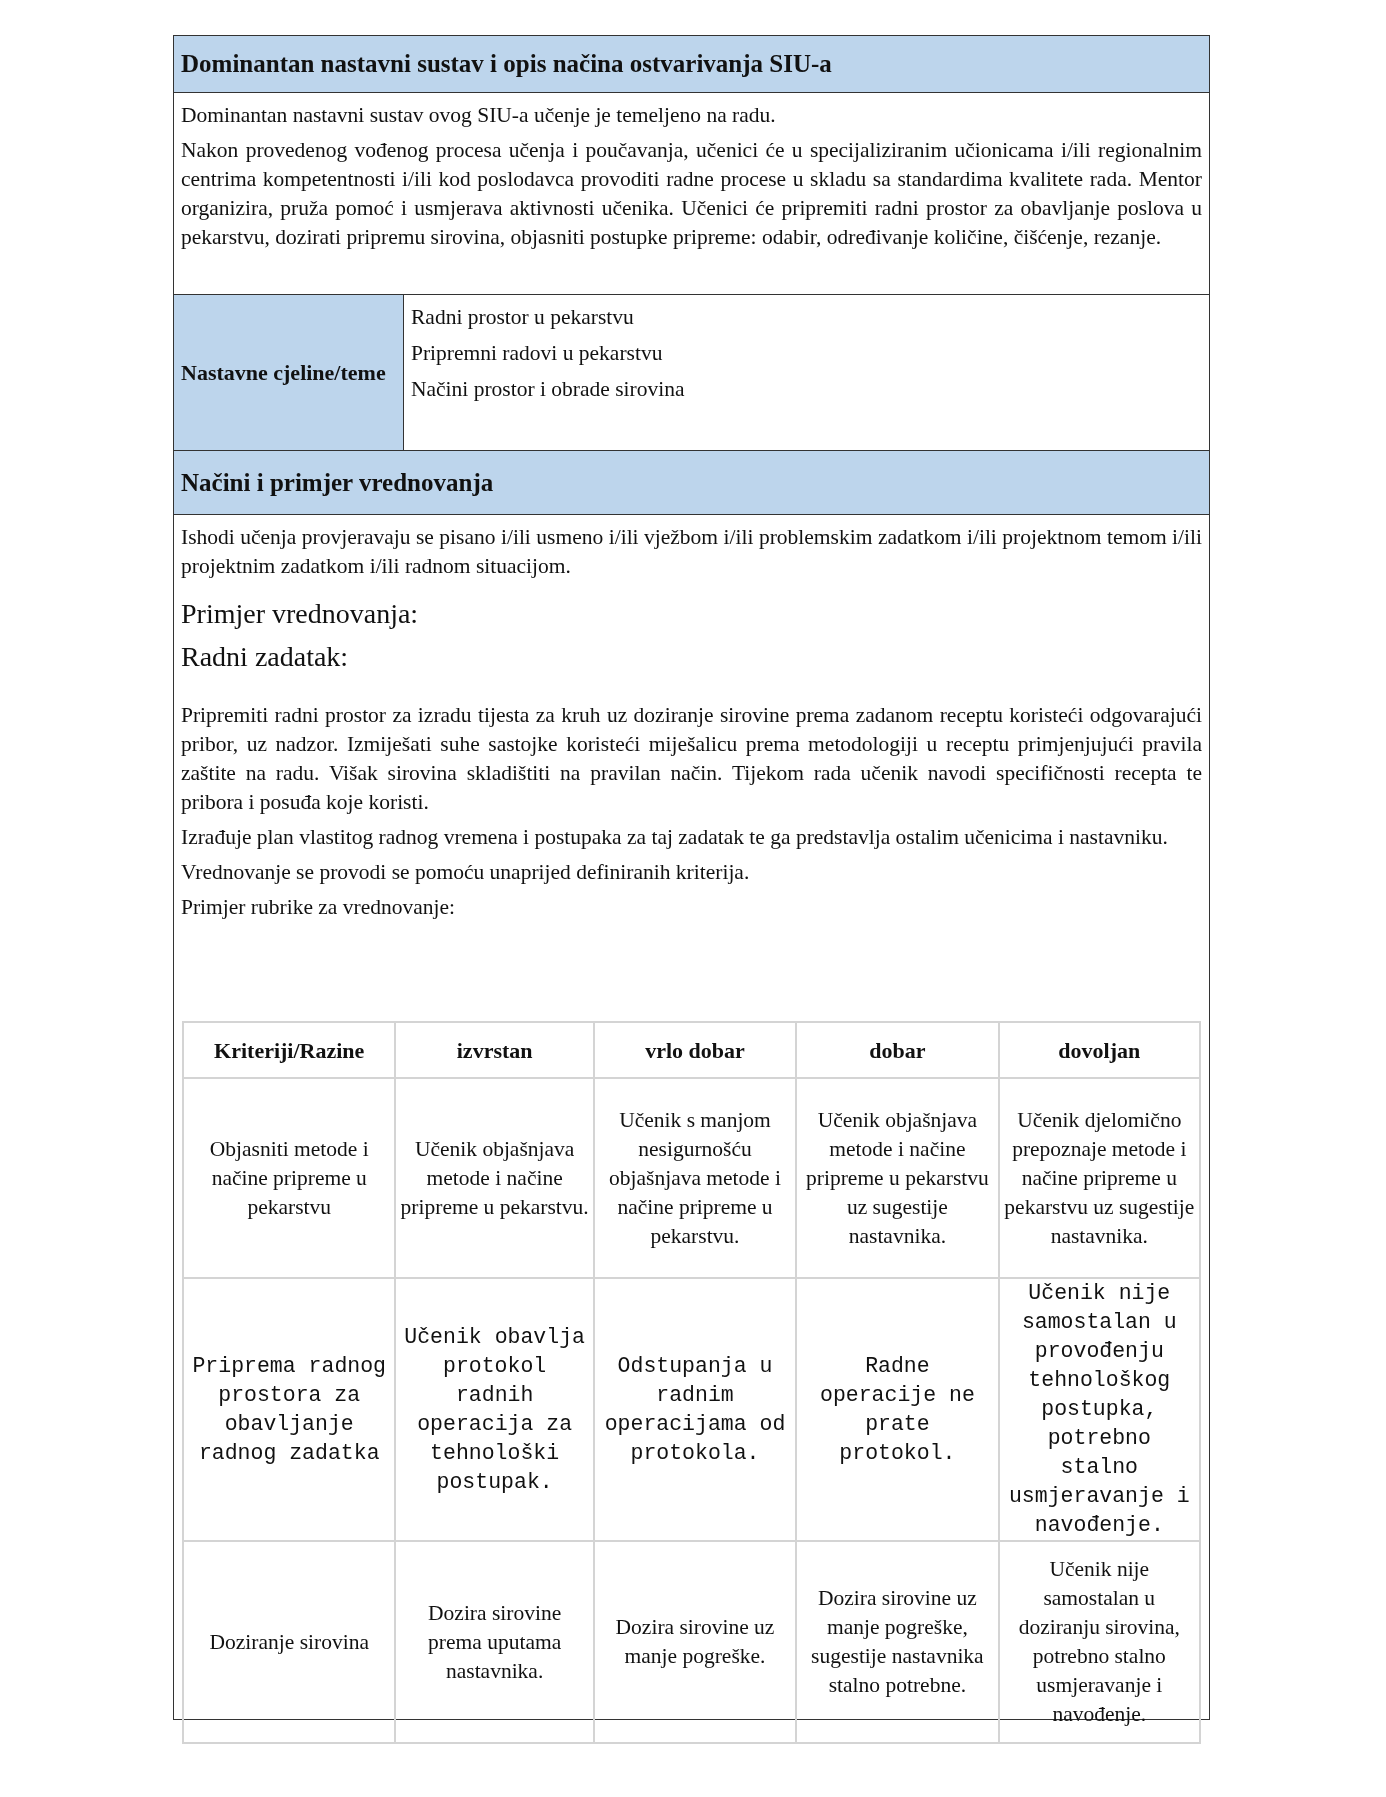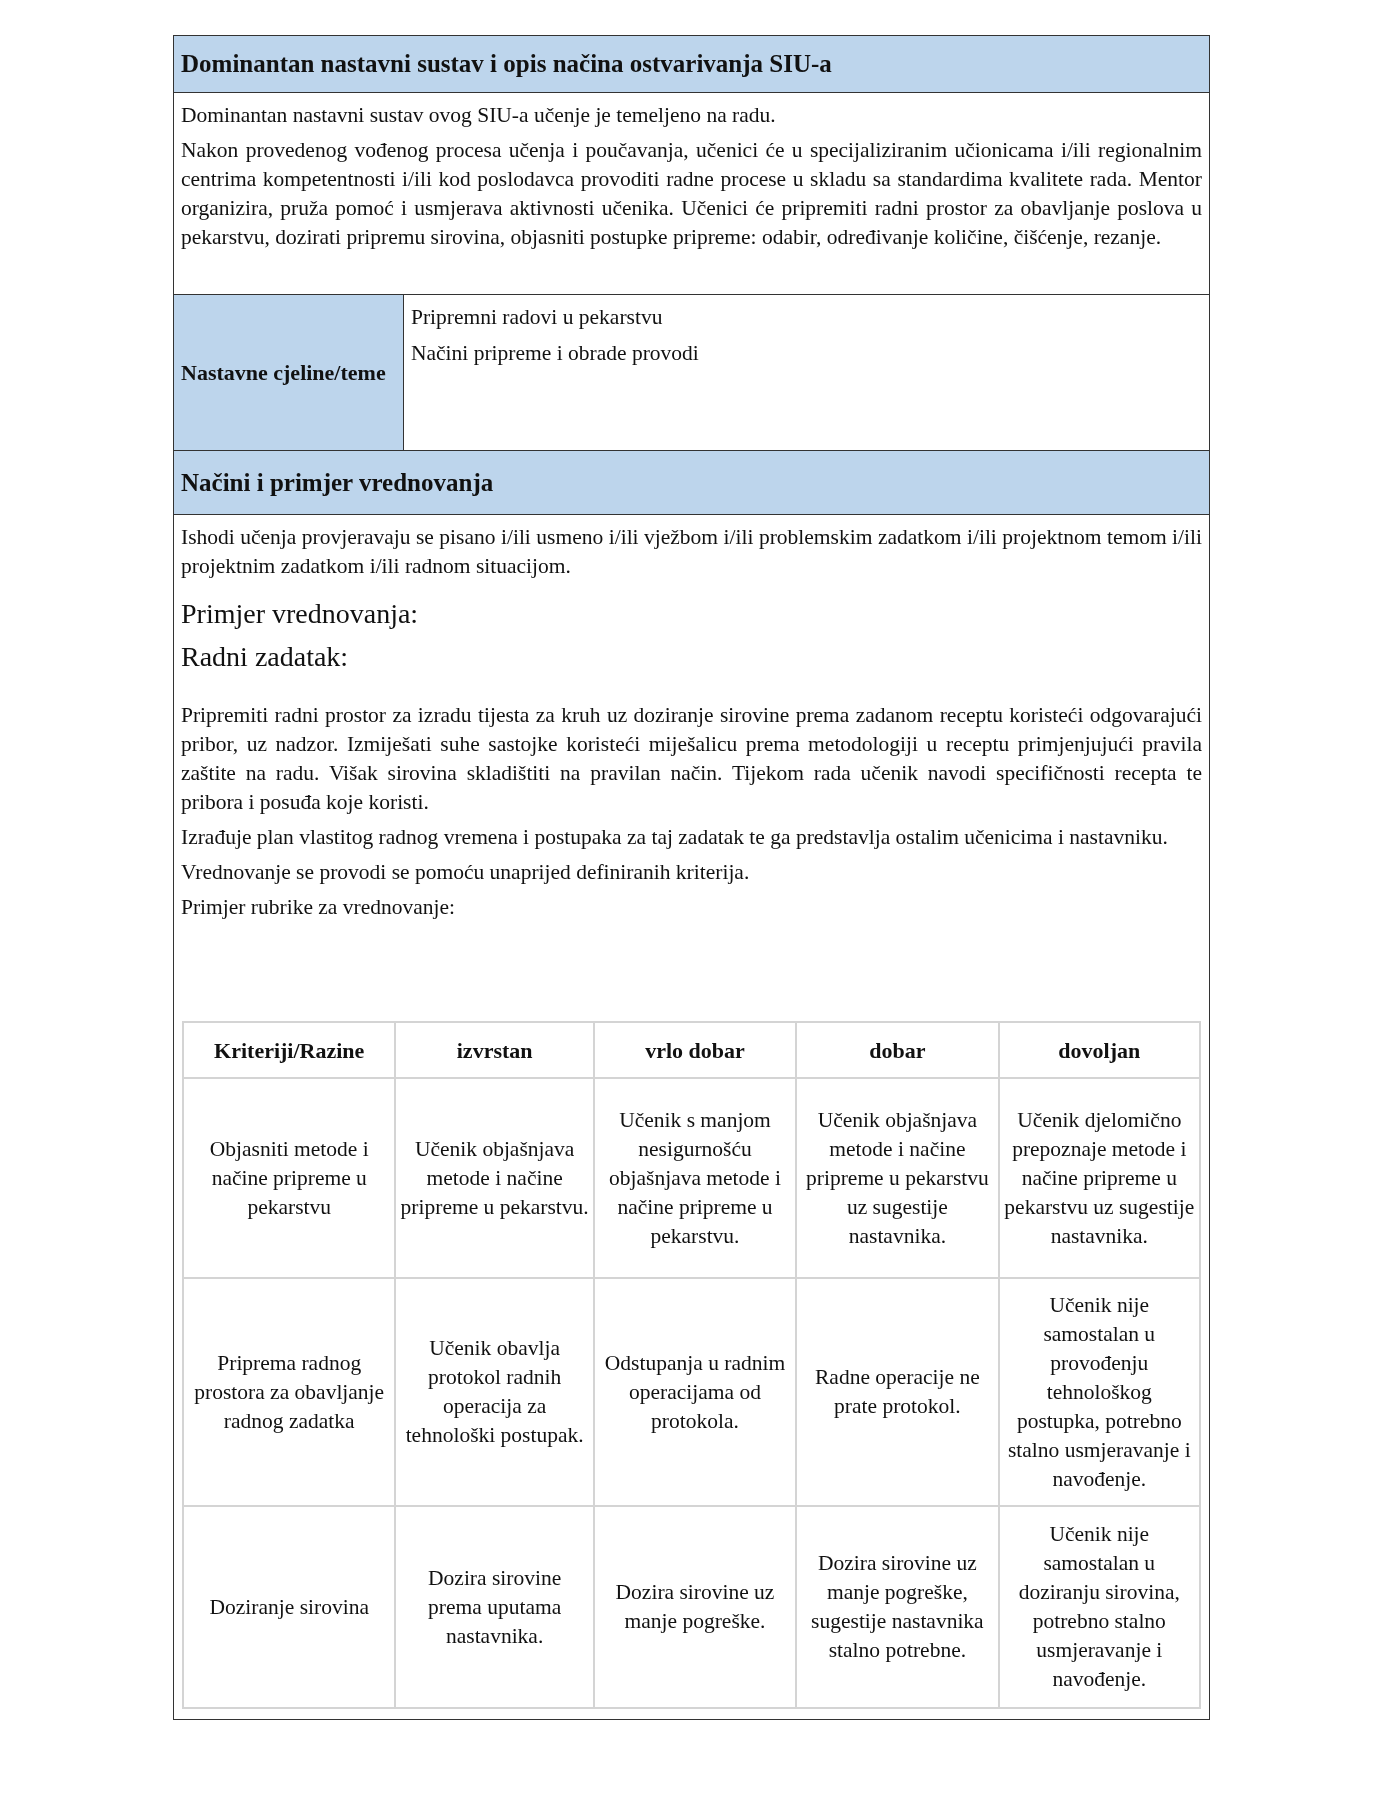--- a/index.html
+++ b/index.html
@@ -27,42 +27,43 @@
   .sec3 { position: absolute; left: 0; right: 0; top: 479px; bottom: 0; padding: 8px 7px 0 7px;
           font-size: 21.5px; line-height: 29px; }
   .bold-line { font-weight: normal; font-size: 28px; margin: 14px 0 0 0 !important; }
   .gap-line { height: 21px; }
   .rubric { position: absolute; left: 8px; top: 955px; width: 1019px; border-collapse: collapse;
             font-size: 21.5px; line-height: 29px; table-layout: fixed; }
   .rubric th, .rubric td { border: 2px solid #d4d4d4; text-align: center; vertical-align: middle;
                            padding: 0 4px; }
   .rubric th { height: 54px; font-weight: bold; font-size: 22px; }
   .rubric tr.r1 td { height: 198px; }
-  .rubric tr.r2 td { height: 226px; }
+  .rubric tr.r2 td { height: 226px; font-family: Liberation Mono, monospace; }
   .rubric tr.r3 td { height: 200px; }
 </style>
 </head>
 <body>
 
 <div class="doc">
 
   <div class="hdr hdr1">
     <span>Dominantan nastavni sustav i opis načina ostvarivanja SIU-a</span>
   </div>
 
   <div class="sec1">
     <p>Dominantan nastavni sustav ovog SIU-a učenje je temeljeno na radu.</p>
     <p class="tl">Nakon provedenog vođenog procesa učenja i poučavanja, učenici će u specijaliziranim učionicama i/ili regionalnim centrima kompetentnosti i/ili kod poslodavca provoditi radne procese u skladu sa standardima kvalitete rada. Mentor organizira, pruža pomoć i usmjerava aktivnosti učenika. Učenici će pripremiti radni prostor za obavljanje poslova u pekarstvu, dozirati pripremu sirovina, objasniti postupke pripreme: odabir, određivanje količine, čišćenje, rezanje.</p>
   </div>
 
   <div class="topics">
     <div class="topics-label">Nastavne cjeline/teme</div>
     <div class="topics-list">
+      <div>Radni prostor u pekarstvu</div>
       <div>Pripremni radovi u pekarstvu</div>
-      <div>Načini pripreme i obrade provodi</div>
+      <div>Načini prostor i obrade sirovina</div>
     </div>
   </div>
 
   <div class="hdr hdr2">
     <span>Načini i primjer vrednovanja</span>
   </div>
 
   <div class="sec3">
     <p class="tl">Ishodi učenja provjeravaju se pisano i/ili usmeno i/ili vježbom i/ili problemskim zadatkom i/ili projektnom temom i/ili projektnim zadatkom i/ili radnom situacijom.</p>
     <p class="bold-line" style="margin-top:18px !important;">Primjer vrednovanja:</p>

